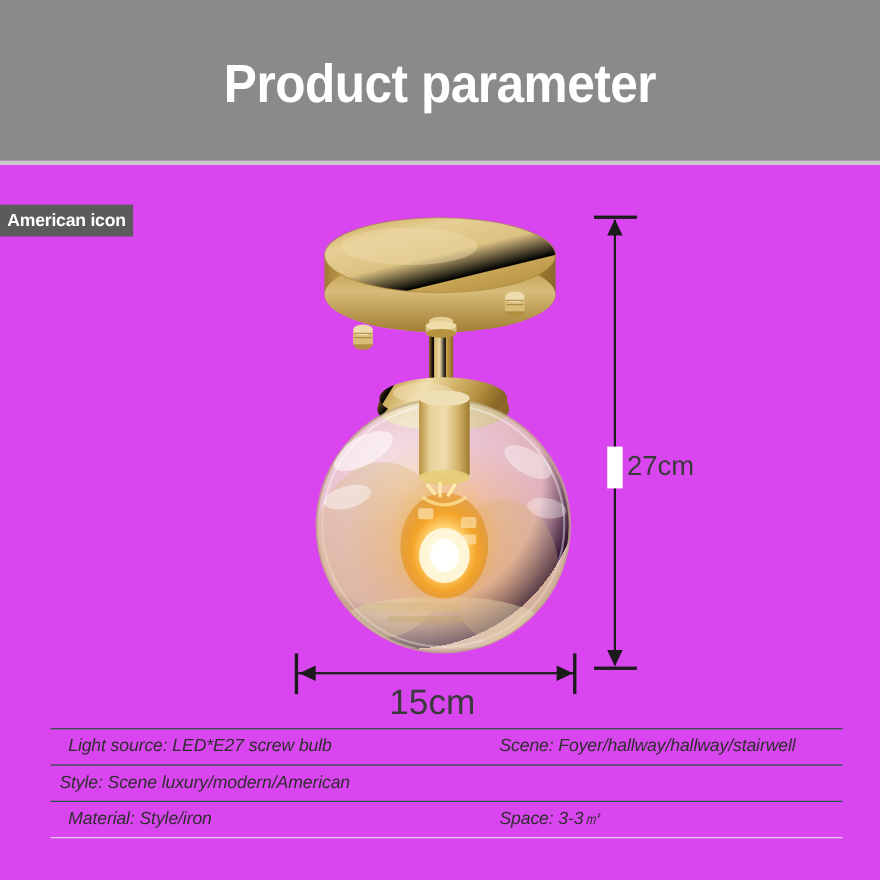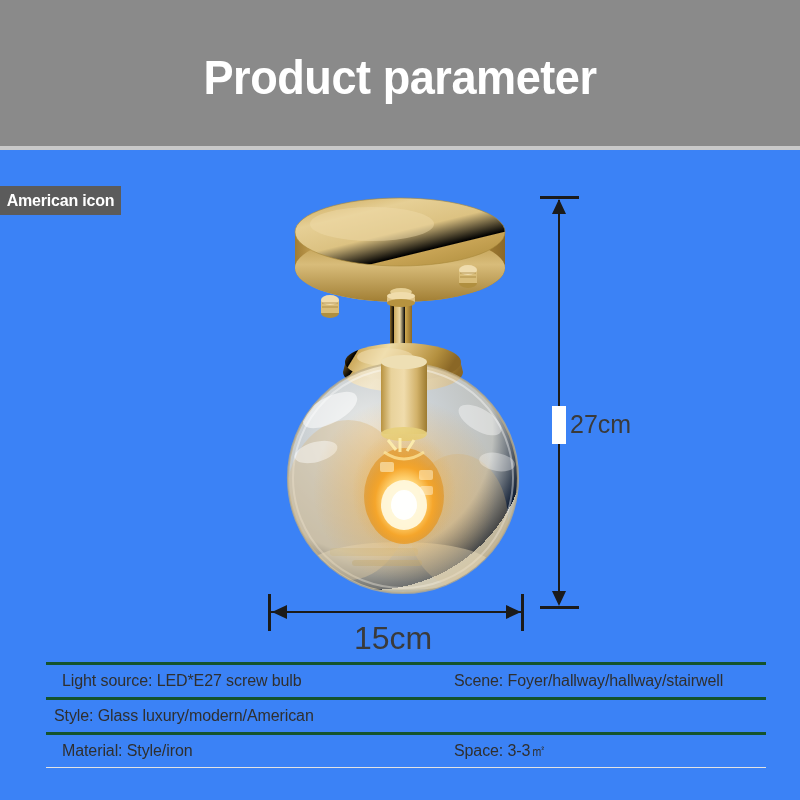--- a/index.html
+++ b/index.html
@@ -2,21 +2,21 @@
 <html><head>
 <meta charset="utf-8">
 <style>
   html,body{margin:0;padding:0;}
   body{
     width:800px;height:800px;
     background:#ffffff;
     font-family:"Liberation Sans","DejaVu Sans",sans-serif;
     overflow:hidden;position:relative;
   }
-  #page{position:relative;width:800px;height:800px;overflow:hidden;background:#3b82f6;}
+  #page{position:relative;width:800px;height:800px;overflow:hidden;background:#d946ef;}
 
   
   .header-band{
     position:absolute;left:0;top:0;width:800px;height:146px;
     background:#8a8a8a;
   }
   .header-underline{
     position:absolute;left:0;top:146px;width:800px;height:4px;
     background:#c9c9c9;
   }
@@ -96,22 +96,23 @@
     font-size:32px;color:#3a3a3a;white-space:nowrap;
   }
   .dim-h-label span{display:inline-block;transform:translateX(-2px);}
 
   
   .spec-table{
     position:absolute;left:46px;top:662px;width:720px;
   }
   .spec-row{
     position:relative;height:32px;
-    border-top:3px solid #14532d;
+    border-top:1px solid #14532d;
     display:flex;
+    font-style:italic;
   }
   .spec-row:last-child{border-bottom:1px solid #e3e3e3;}
   .spec-cell{
     font-size:16px;color:#2f2f2f;line-height:32px;
     white-space:nowrap;letter-spacing:-0.1px;
   }
   .spec-cell.left{width:400px;padding-left:16px;box-sizing:border-box;}
   .spec-cell.right{flex:1;padding-left:8px;box-sizing:border-box;}
 </style>
 </head>
@@ -310,21 +311,21 @@
     <div class="dim-h-cap-right"></div>
     <div class="dim-h-label"><span>15cm</span></div>
   </div>
 
   <div class="spec-table">
     <div class="spec-row">
       <div class="spec-cell left">Light source: LED*E27 screw bulb</div>
       <div class="spec-cell right">Scene: Foyer/hallway/hallway/stairwell</div>
     </div>
     <div class="spec-row">
-      <div class="spec-cell right">Style: Glass luxury/modern/American</div>
+      <div class="spec-cell right">Style: Scene luxury/modern/American</div>
     </div>
     <div class="spec-row">
       <div class="spec-cell left">Material: Style/iron</div>
       <div class="spec-cell right">Space: 3-3㎡</div>
     </div>
   </div>
 
 </div>
 
 </body></html>

